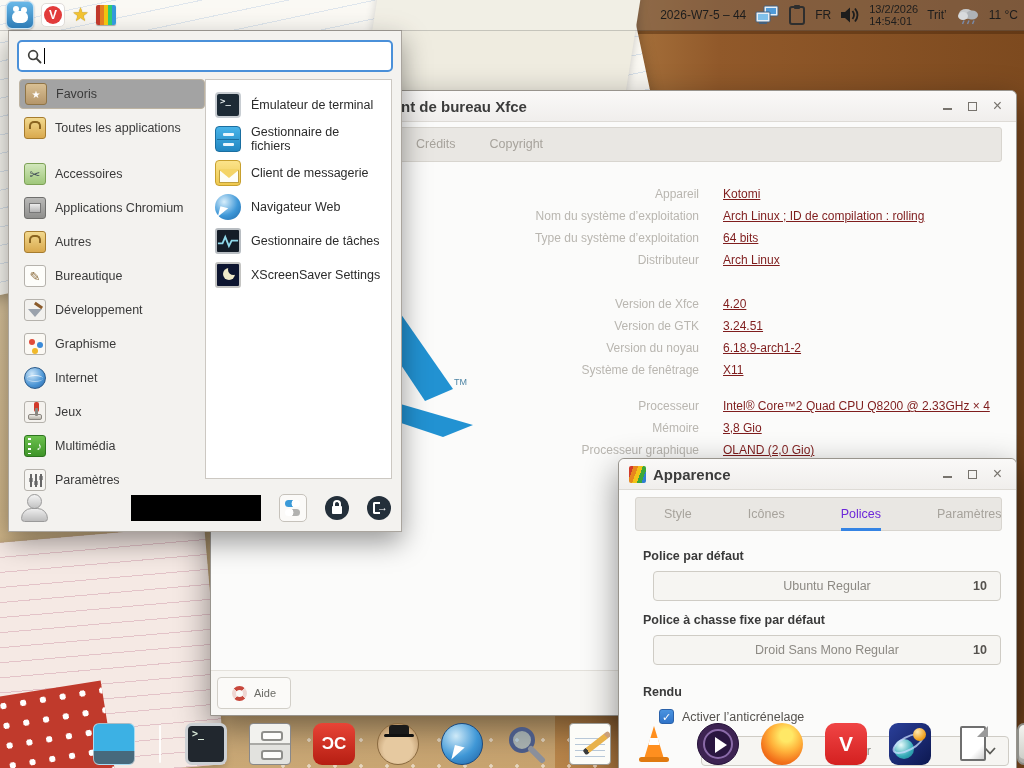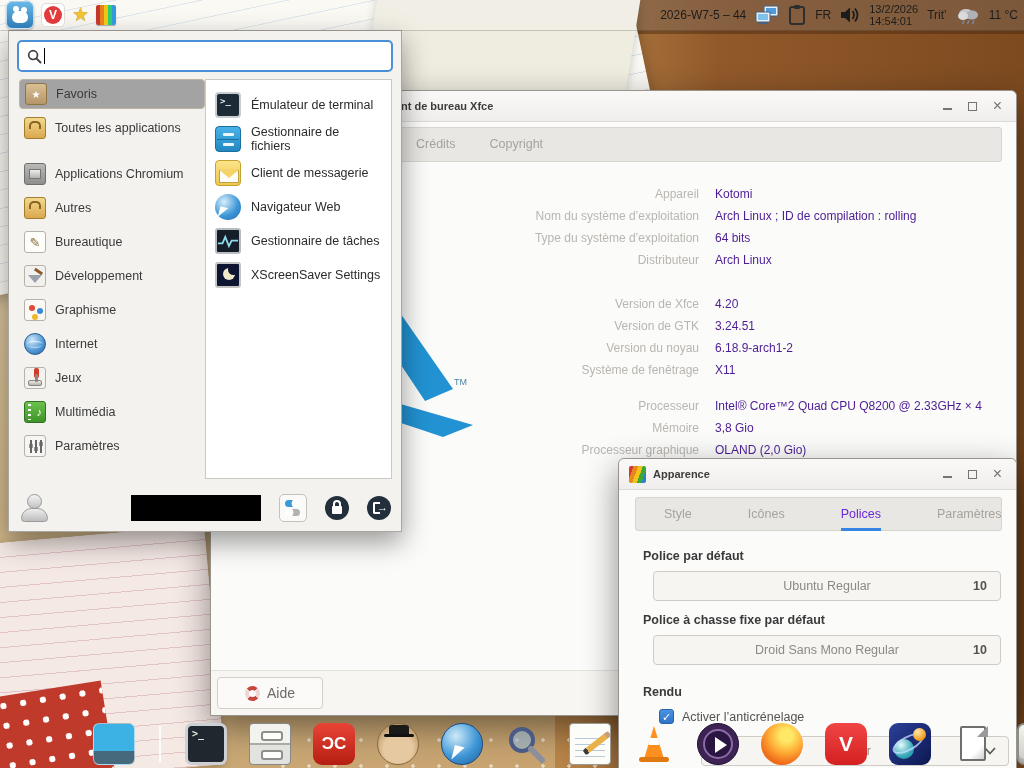--- a/index.html
+++ b/index.html
@@ -160,46 +160,46 @@
   .fi-xss::before{content:"";position:absolute;right:4px;top:4px;width:12px;height:12px;border-radius:50%;
     background:#efe9c8;}
   .fi-xss::after{content:"";position:absolute;right:0;top:0;width:11px;height:11px;border-radius:50%;
     background:#0d1530;}
 
   
   .win{position:absolute;background:#fbfbfa;border:1px solid #98948d;border-radius:6px 6px 0 0;
     box-shadow:0 12px 34px rgba(0,0,0,.45);box-sizing:border-box;}
   .tbar{position:relative;height:30px;background:linear-gradient(#faf9f8,#f0eeec);
     border-bottom:1px solid #dedbd6;border-radius:6px 6px 0 0;display:flex;align-items:center;}
-  .wtitle{font-weight:bold;font-size:11px;color:#3c3c3c;}
+  .wtitle{font-weight:bold;font-size:15px;color:#3c3c3c;}
   .wcontrols{position:absolute;right:12px;top:0;height:30px;display:flex;align-items:center;gap:12px;}
   .wc{width:13px;height:13px;position:relative;}
   .wc-min::after{content:"";position:absolute;left:2px;right:2px;bottom:3px;height:2px;background:#77736d;}
   .wc-max::after{content:"";position:absolute;inset:2px;border:1.5px solid #77736d;}
   .wc-close::after{content:"×";position:absolute;inset:0;font-size:16px;line-height:12px;text-align:center;color:#77736d;}
   .tabbar{position:absolute;background:#e9e7e3;border:1px solid #d8d5cf;border-radius:3px;
     display:flex;align-items:center;box-sizing:border-box;}
   .atab{font-size:12.5px;color:#a7a39c;line-height:33px;text-align:right;}
   .atab.active{color:#6d28d9;box-shadow:inset 0 -3px 0 #3584e4;}
 
   
   .about-title{position:absolute;left:190px;top:0;height:30px;display:flex;align-items:center;}
   .about-tabs{left:16px;top:36px;width:775px;height:35px;padding-left:188px;gap:34px;}
   .rows{position:absolute;left:0;top:72px;right:10px;padding-top:20px;}
   .row{display:flex;height:22px;align-items:center;font-size:12px;}
   .row .lab{width:488px;text-align:right;color:#b9b6b0;flex:none;}
-  .row .val{margin-left:16px;color:#4c1d95;}
+  .row .val{margin-left:24px;color:#7f1d1d;text-decoration:underline;}
   .row.g2{margin-top:22px;}
   .row.g3{margin-top:14px;}
   .xlogo{position:absolute;left:166px;top:206px;}
   .tmmark{position:absolute;left:243px;top:286px;font-size:9px;color:#4e85a5;}
   .afooter{position:absolute;left:0;right:0;bottom:0;height:44px;border-top:1px solid #e4e1db;
     background:#f7f6f3;display:flex;align-items:center;padding:0 6px;border-radius:0;}
   .btn{height:30px;background:#fbfaf8;border:1px solid #d2cfc8;border-radius:4px;display:flex;
-    align-items:center;gap:7px;padding:0 27px;font-size:14px;color:#6b6b66;}
+    align-items:center;gap:7px;padding:0 14px;font-size:11px;color:#6b6b66;}
   .lifebuoy{width:15px;height:15px;border-radius:50%;flex:none;
     background:conic-gradient(#c8473c 0 12%,#efd6d2 12% 37%,#c8473c 37% 62%,#efd6d2 62% 87%,#c8473c 87%);
     position:relative;}
   .lifebuoy::after{content:"";position:absolute;inset:4px;border-radius:50%;background:#fbfaf8;}
 
   
   .ap-icon{width:17px;height:17px;border-radius:2px;margin:0 7px 0 10px;
     background:linear-gradient(110deg,#d23b2b 0 20%,#e8871e 20% 40%,#f2c318 40% 60%,#3ca83a 60% 80%,#2f7fd0 80%);}
   .ap-tabs{left:16px;top:38px;width:367px;height:34px;padding-left:28px;gap:56px;}
   .ap-content{position:absolute;left:0;top:76px;right:0;padding:0 24px;}
@@ -429,20 +429,24 @@
   <div class="cats" data-interactable="false">
     <div class="cat sel" data-interactable="true">
         <span class="ci ci-fav" data-interactable="false"></span>
         <span data-interactable="false">Favoris</span>
       </div>
     <div class="cat gap" data-interactable="true">
         <span class="ci ci-all" data-interactable="false"></span>
         <span data-interactable="false">Toutes les applications</span>
       </div>
     <div class="cat" data-interactable="true">
+        <span class="ci ci-acc" data-interactable="false"></span>
+        <span data-interactable="false">Accessoires</span>
+      </div>
+    <div class="cat" data-interactable="true">
         <span class="ci ci-chromium" data-interactable="false"></span>
         <span data-interactable="false">Applications Chromium</span>
       </div>
     <div class="cat" data-interactable="true">
         <span class="ci ci-autres" data-interactable="false"></span>
         <span data-interactable="false">Autres</span>
       </div>
     <div class="cat" data-interactable="true">
         <span class="ci ci-bureau" data-interactable="false"></span>
         <span data-interactable="false">Bureautique</span>

